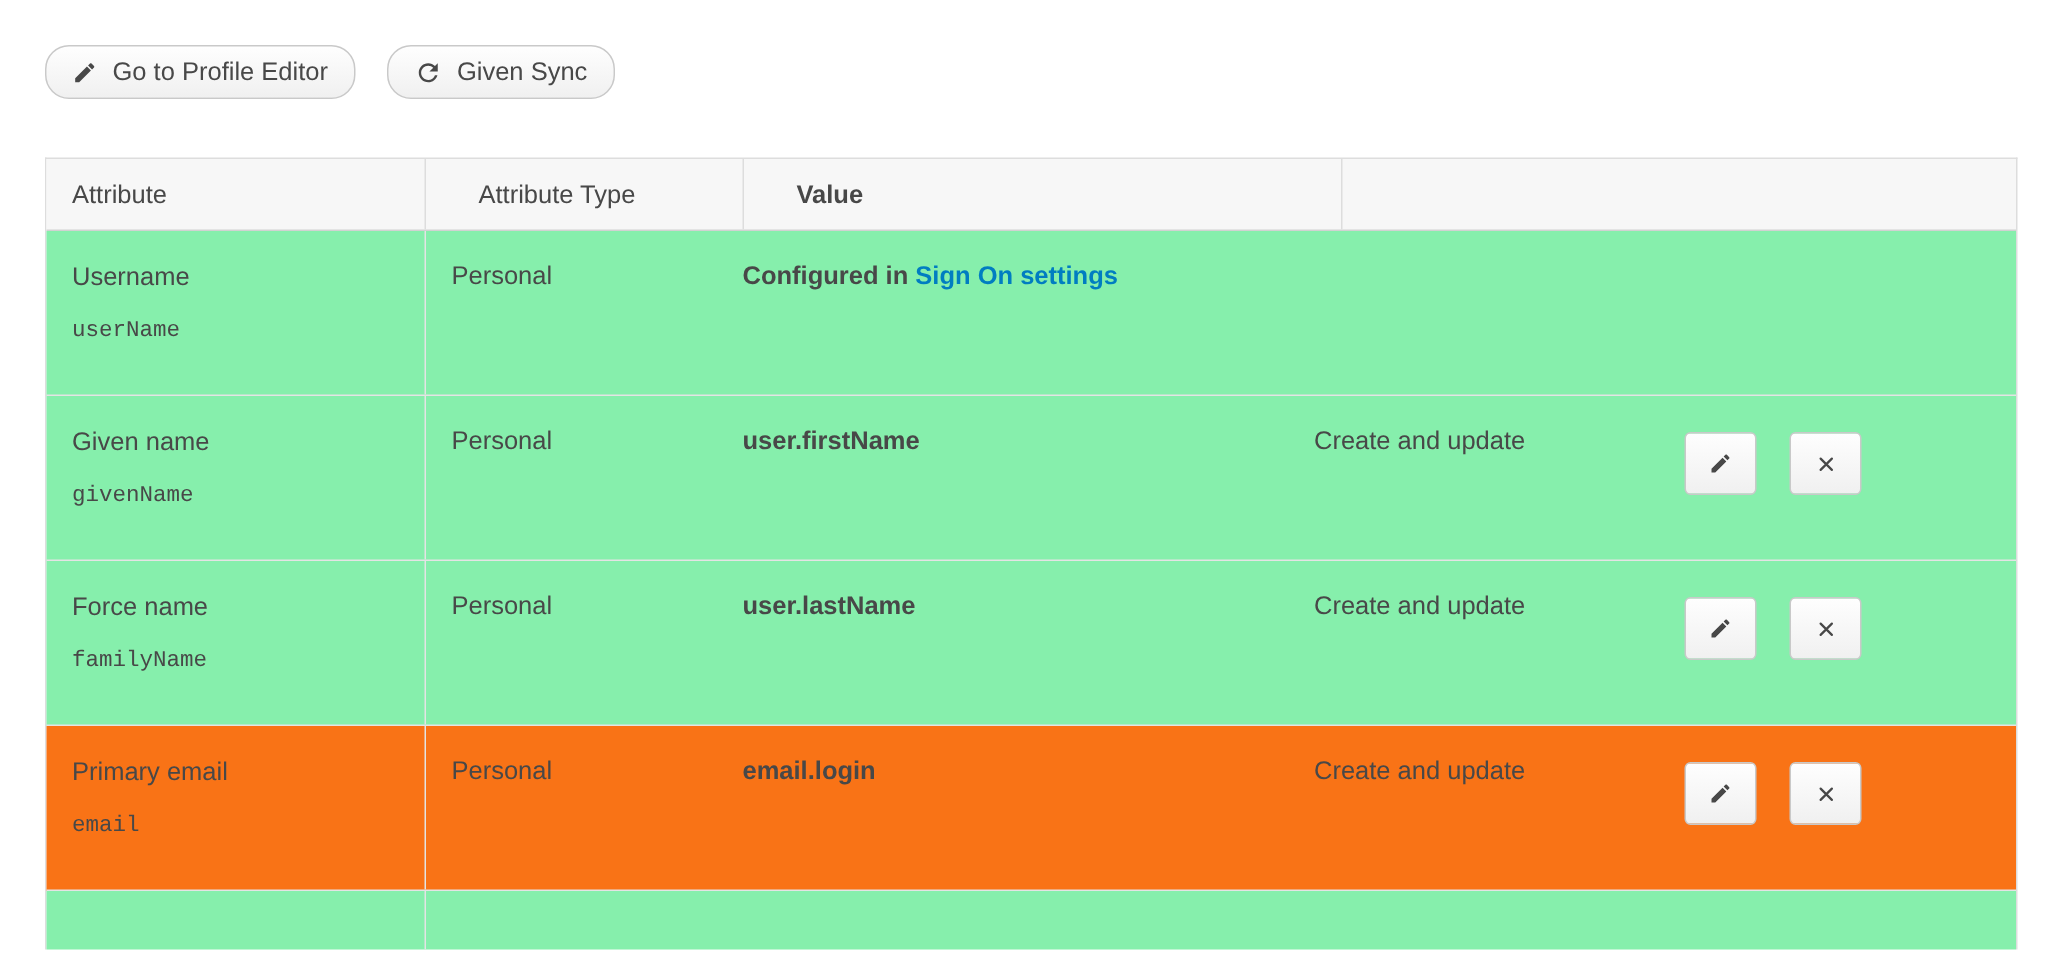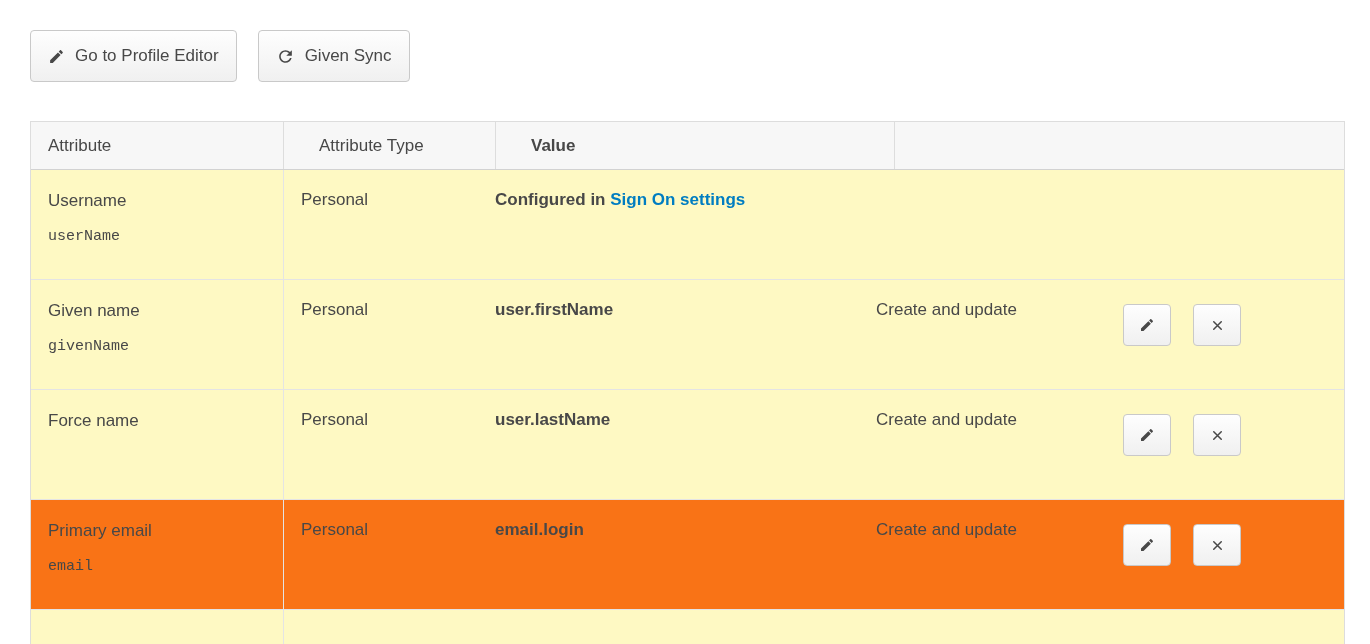--- a/index.html
+++ b/index.html
@@ -8,23 +8,23 @@
     background: #ffffff;
     font-family: "Liberation Sans", sans-serif;
     color: #484848;
   }
   .page { padding: 30px 25px 0 30px; }
 
   
   .toolbar { display: flex; gap: 21px; margin-bottom: 39px; }
   .btn {
     display: inline-flex; align-items: center; gap: 10px;
-    height: 52px; padding: 0 17px;
+    height: 36px; padding: 0 17px;
     background: linear-gradient(#fefefe, #f0f0f0);
-    border: 1px solid #c9c9c9; border-radius: 4px;
+    border: 1px solid #c9c9c9; border-radius: 16px;
     font-family: "Liberation Sans", sans-serif;
     font-size: 17px; color: #484848; cursor: pointer;
   }
   .btn .i, .icon-btn .i { display: inline-flex; align-items: center; }
 
   
   .table { border: 1px solid #ddd; border-bottom: none; background: #fff; }
   .cell { padding: 0 17px; }
   .c-attr  { width: 253px; flex: none; }
   .c-type  { width: 194px; flex: none; }
@@ -36,21 +36,21 @@
     display: flex; height: 48px;
     background: #f7f7f7; border-bottom: 1px solid #d2d2d2; gap: 18px;
   }
   .thead .cell {
     display: flex; align-items: center;
     font-size: 17px; color: #484848;
     border-right: 1px solid #dddddd;
   }
   .thead .cell:last-child { border-right: none; }
 
-  .trow { display: flex; min-height: 110px; border-bottom: 1px solid #e4e4e4; background: #fef9c3; }
+  .trow { display: flex; min-height: 110px; border-bottom: 1px solid #e4e4e4; background: #86efac; }
   .trow .cell { padding-top: 20px; font-size: 17px; }
   .trow .c-attr { border-right: 1px solid #e4e4e4; }
   .trow .c-actions { padding-top: 24px; }
   .tbody .trow:nth-child(4) { background: #f97316; justify-content: space-between; }
 
   .attr-label { margin-bottom: 17px; line-height: 21px; }
   .attr-var { font-family: "Liberation Mono", "DejaVu Sans Mono", monospace; font-size: 15px; color: #484848; }
   .link { color: #007dc1; text-decoration: none; cursor: pointer; }
 
   .icon-btn {
@@ -128,20 +128,21 @@
                   <path d="M5 5 L15 15 M15 5 L5 15" stroke="#484848" stroke-width="2" stroke-linecap="round" fill="none"></path>
                 </svg>
         </span>
       </button>
     </div>
   </div>
 
   <div class="trow">
     <div class="cell c-attr">
       <div class="attr-label">Force name</div>
+      <div class="attr-var">familyName</div>
     </div>
     <div class="cell c-type">Personal</div>
     <div class="cell c-value"><span>user.lastName</span></div>
     <div class="cell c-apply">Create and update</div>
     <div class="cell c-actions">
       <button class="icon-btn">
         <span class="i">
           <svg viewBox="0 0 24 24" width="16" height="16">
                   <path fill="#484848" d="M3 17.25V21h3.75L17.81 9.94l-3.75-3.75L3 17.25zM20.71 7.04c.39-.39.39-1.02 0-1.41l-2.34-2.34c-.39-.39-1.02-.39-1.41 0l-1.83 1.83 3.75 3.75 1.83-1.83z"></path>
                 </svg>

